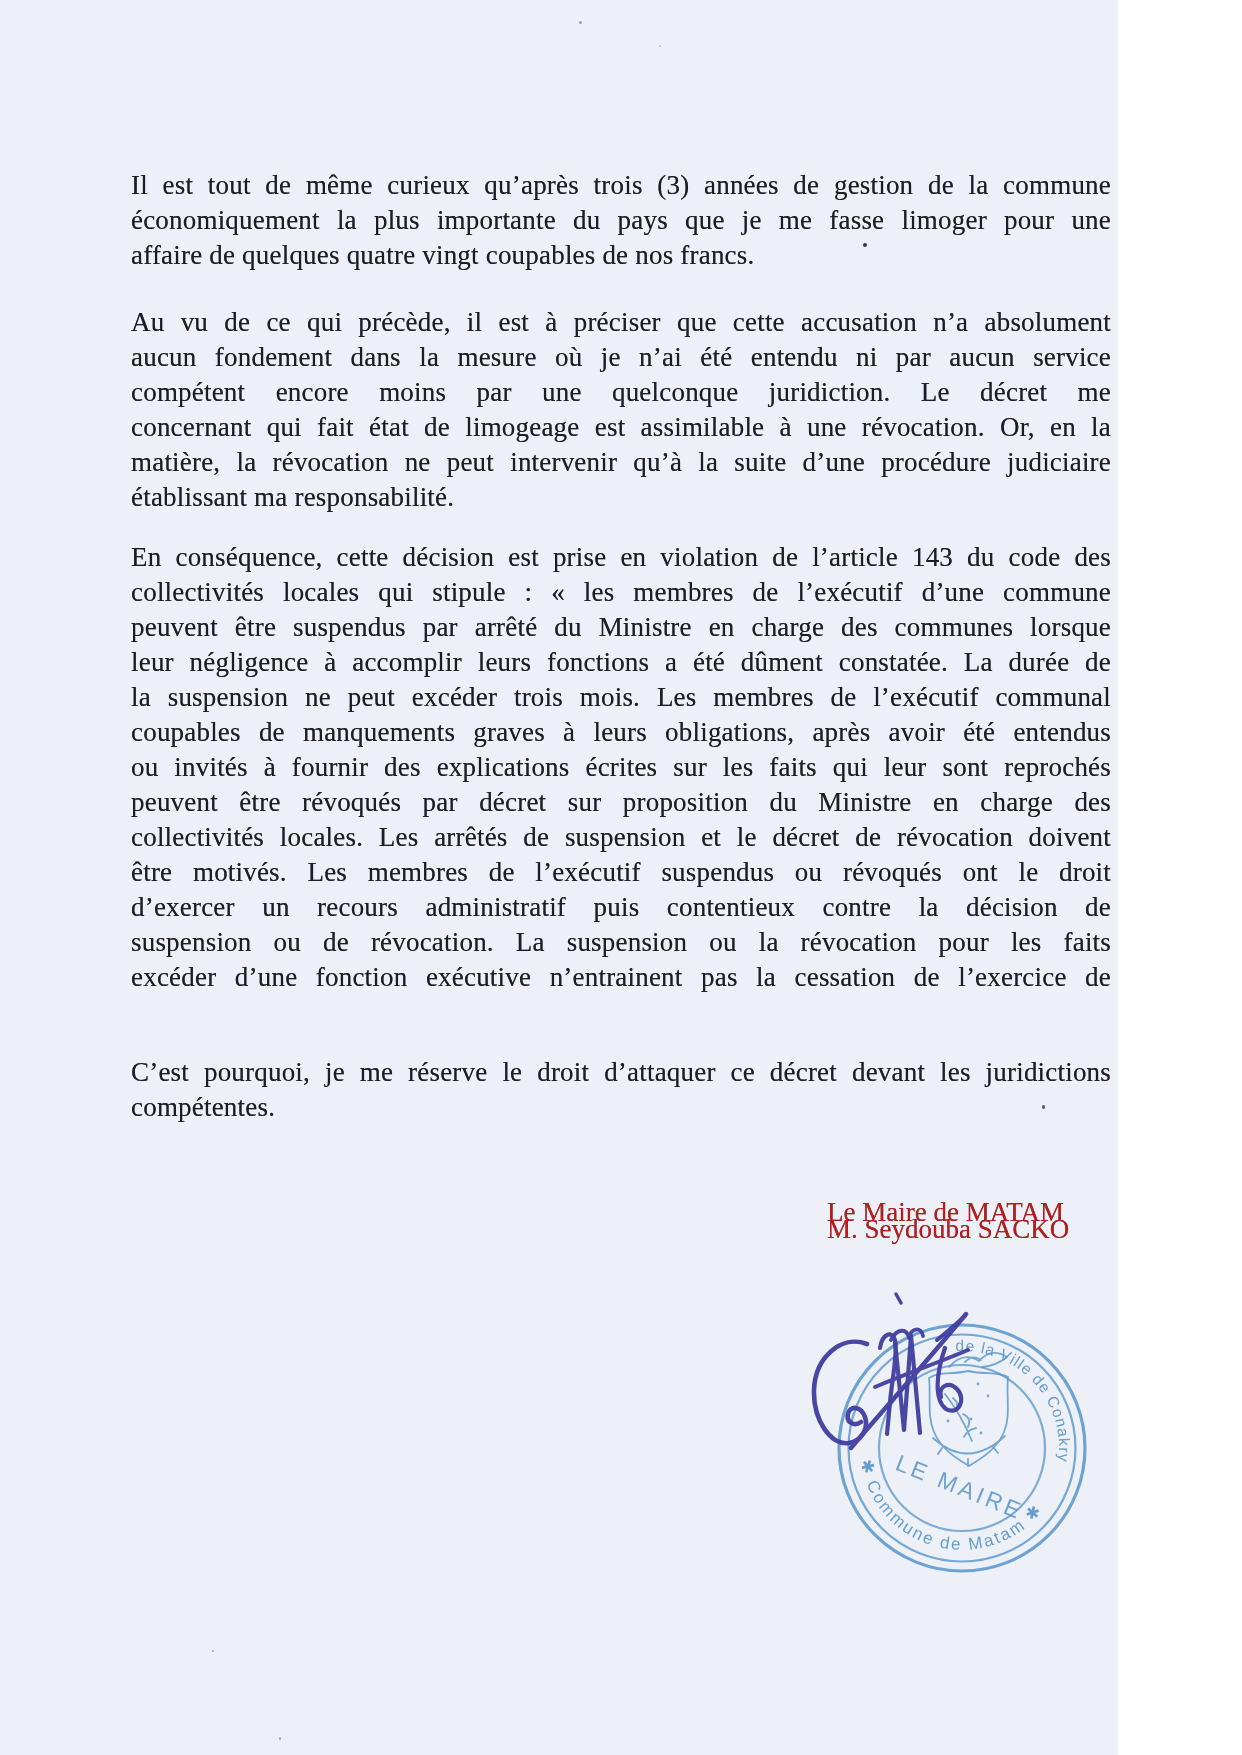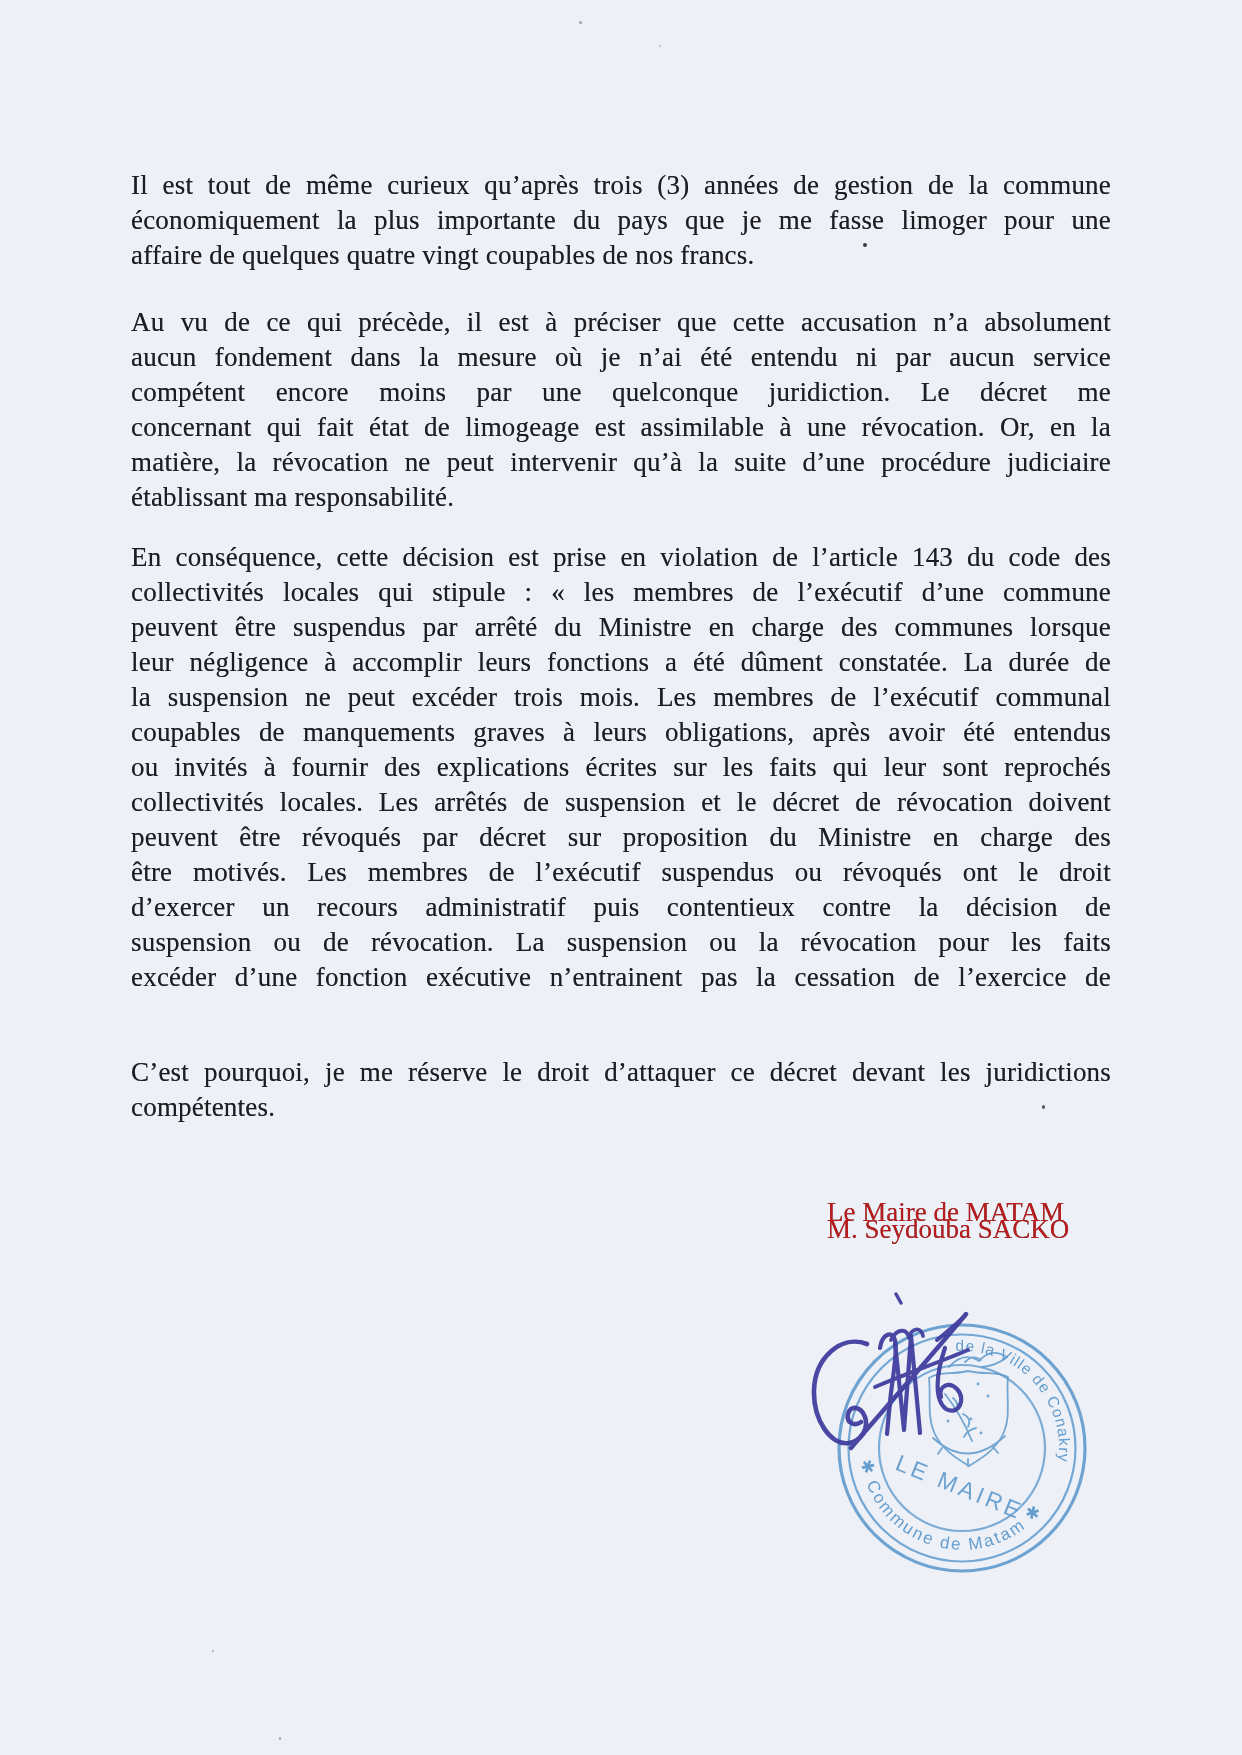--- a/index.html
+++ b/index.html
@@ -1,18 +1,18 @@
 <!DOCTYPE html>
 <html><head>
 <meta charset="utf-8">
 <style>
   html,body{margin:0;padding:0;}
   .page{
     position:relative;
-    width:1242px;height:1755px;
+    width:1118px;height:1755px;
     background:#edf0f6;
     overflow:hidden;
     font-family:"Liberation Serif","DejaVu Serif",serif;
   }
   .para{
     position:absolute;left:131px;width:980px;
     color:#1e1e22;
   }
   .line{
     height:35px;line-height:35px;
@@ -65,22 +65,22 @@
   </div>
 
   <div class="para" style="top:540px">
     <div class="line jl">En conséquence, cette décision est prise en violation de l’article 143 du code des</div>
     <div class="line jl">collectivités locales qui stipule : « les membres de l’exécutif d’une commune</div>
     <div class="line jl">peuvent être suspendus par arrêté du Ministre en charge des communes lorsque</div>
     <div class="line jl">leur négligence à accomplir leurs fonctions a été dûment constatée. La durée de</div>
     <div class="line jl">la suspension ne peut excéder trois mois. Les membres de l’exécutif communal</div>
     <div class="line jl">coupables de manquements graves à leurs obligations, après avoir été entendus</div>
     <div class="line jl">ou invités à fournir des explications écrites sur les faits qui leur sont reprochés</div>
+    <div class="line jl">peuvent être révoqués par décret sur proposition du Ministre en charge des</div>
     <div class="line jl">collectivités locales. Les arrêtés de suspension et le décret de révocation doivent</div>
-    <div class="line jl">peuvent être révoqués par décret sur proposition du Ministre en charge des</div>
     <div class="line jl">être motivés. Les membres de l’exécutif suspendus ou révoqués ont le droit</div>
     <div class="line jl">d’exercer un recours administratif puis contentieux contre la décision de</div>
     <div class="line jl">suspension ou de révocation. La suspension ou la révocation pour les faits</div>
     <div class="line jl">excéder d’une fonction exécutive n’entrainent pas la cessation de l’exercice de</div>
   </div>
 
   <div class="para" style="top:1055px">
     <div class="line jl">C’est pourquoi, je me réserve le droit d’attaquer ce décret devant les juridictions</div>
     <div class="line ll">compétentes.</div>
   </div>

